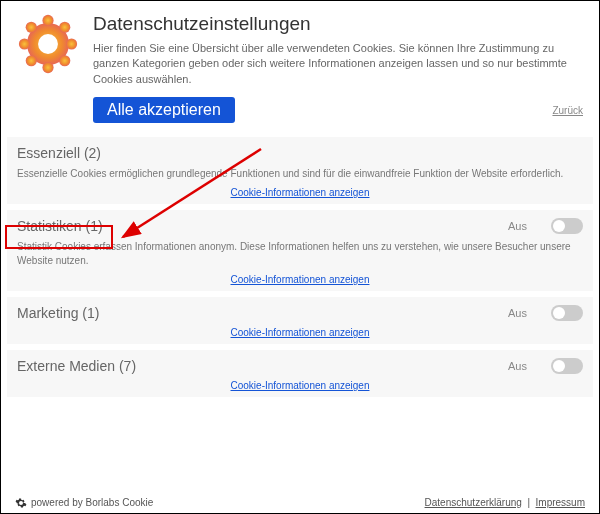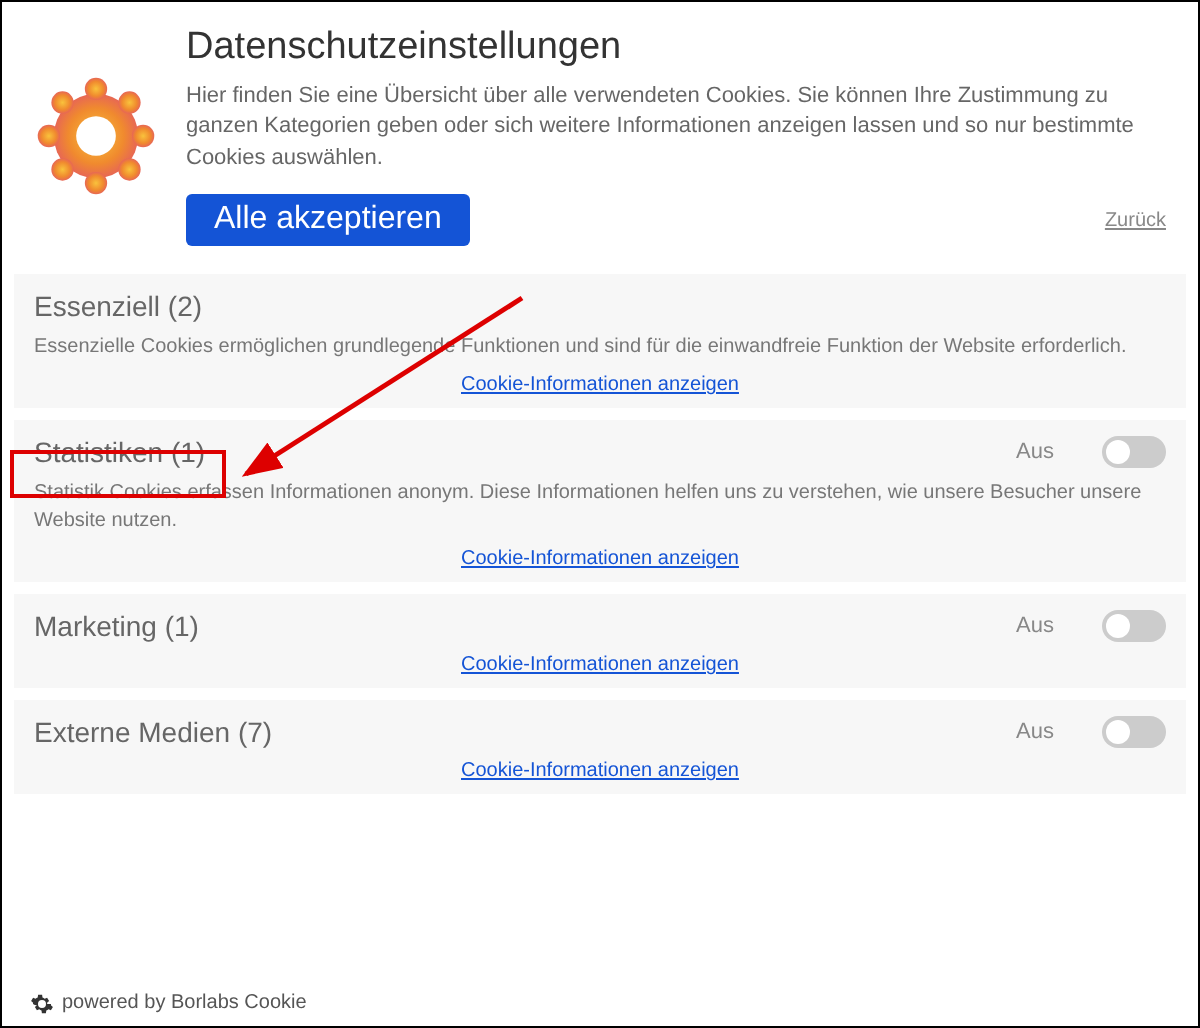--- a/index.html
+++ b/index.html
@@ -6,42 +6,42 @@
   body {
     font-family: Arial, Helvetica, sans-serif;
     background: #fff;
     width: 600px;
     height: 514px;
     border: 1px solid #000;
     position: relative;
     overflow: hidden;
     color: #444;
   }
-  .header { display: flex; padding: 12px 16px 8px 16px; align-items: center; }
+  .header { display: flex; padding: 12px 16px 8px 16px; }
   .logo { width: 70px; flex: 0 0 70px; display:flex; align-items:flex-start; }
   .logo svg { width: 62px; height: 62px; }
   .header-text { flex: 1; padding-left: 6px; }
   .title { font-size: 19px; font-weight: 400; color: #333; margin-bottom: 6px; }
   .desc { font-size: 11px; color: #666; line-height: 1.4; }
   .actions { display:flex; align-items:center; margin-top: 10px; gap:8px; }
   .btn { padding: 4px 14px; font-size: 16px; border-radius: 3px; cursor: pointer; border: none; }
   .btn-primary { background: #1454d6; color: #fff; }
   .btn-secondary { background: #efefef; color: #555; }
   .back-link { margin-left:auto; font-size:10px; color:#888; text-decoration:underline; cursor:pointer; }
   .categories { padding: 0 6px; }
   .cat { background: #f7f7f7; margin-top: 6px; padding: 8px 10px 4px 10px; position:relative; }
   .cat-head { display:flex; align-items:flex-end; }
   .cat-title { font-size: 14px; color: #666; }
   .cat-right { margin-left:auto; display:flex; align-items:center; gap:24px; }
   .off-label { font-size: 11px; color:#888; }
   .toggle { width: 32px; height: 16px; background:#ccc; border-radius: 10px; position:relative; cursor:pointer; }
   .toggle::after { content:""; position:absolute; left:2px; top:2px; width:12px; height:12px; background:#fff; border-radius:50%; }
   .cat-desc { font-size: 10px; color:#777; line-height:1.4; margin-top:6px; }
   .info-link { display:block; text-align:center; font-size:10px; color:#1454d6; text-decoration:underline; margin:6px 0 2px 0; cursor:pointer; }
-  .footer { position:absolute; bottom:4px; left:0; right:0; display:flex; align-items:center; padding: 0 14px; font-size:10px; color:#555; }
+  .footer { position:absolute; bottom:4px; left:0; right:0; display:flex; align-items:center; padding: 0 14px; font-size:10px; color:#555;justify-content:flex-end; }
   .footer-right { margin-left:auto; }
   .footer-right span { text-decoration:underline; cursor:pointer; }
   .annot-box { position:absolute; border:2px solid #d00; pointer-events:none; }
   .annot-arrow { position:absolute; pointer-events:none; }
   .gear { position:relative; top:2px; }
 </style>
 </head>
 <body>
 
 <div class="header">
@@ -126,20 +126,25 @@
 
 </div>
 
 <div class="footer">
   <span class="gear">
     <svg width="12" height="12" viewBox="0 0 24 24" fill="#333">
         <path d="M12 8a4 4 0 100 8 4 4 0 000-8zm9 4a9 9 0 01-.1 1.3l2 1.6-2 3.4-2.4-1a7 7 0 01-2.2 1.3l-.4 2.6h-4l-.4-2.6a7 7 0 01-2.2-1.3l-2.4 1-2-3.4 2-1.6A9 9 0 013 12a9 9 0 01.1-1.3l-2-1.6 2-3.4 2.4 1A7 7 0 017.7 5.4L8.1 2.8h4l.4 2.6a7 7 0 012.2 1.3l2.4-1 2 3.4-2 1.6c.1.4.1.9.1 1.3z"></path>
       </svg>
   </span>
   <span style="margin-left:4px;">powered by Borlabs Cookie</span>
+  <span class="footer-right">
+    <span>Datenschutzerklärung</span>
+    &nbsp;|&nbsp;
+    <span>Impressum</span>
+  </span>
 </div>
 
 <div class="annot-box" style="left:4px; top:224px; width:108px; height:24px;"></div>
 
 <svg class="annot-arrow" style="left:110px; top:140px; width:160px; height:110px;" viewBox="0 0 160 110">
   <defs>
     <marker id="ah" markerWidth="10" markerHeight="10" refX="7" refY="3" orient="auto">
       <path d="M0,0 L8,3 L0,6 Z" fill="#d00"></path>
     </marker>
   </defs>

